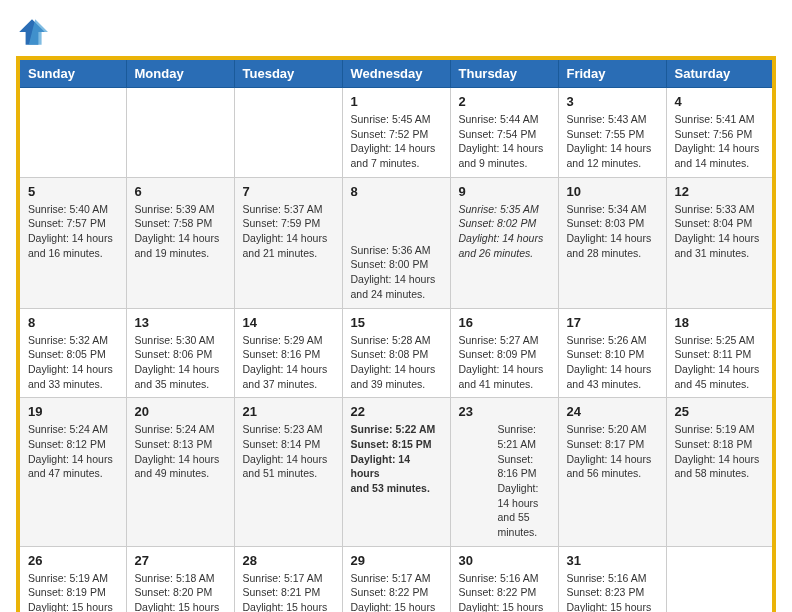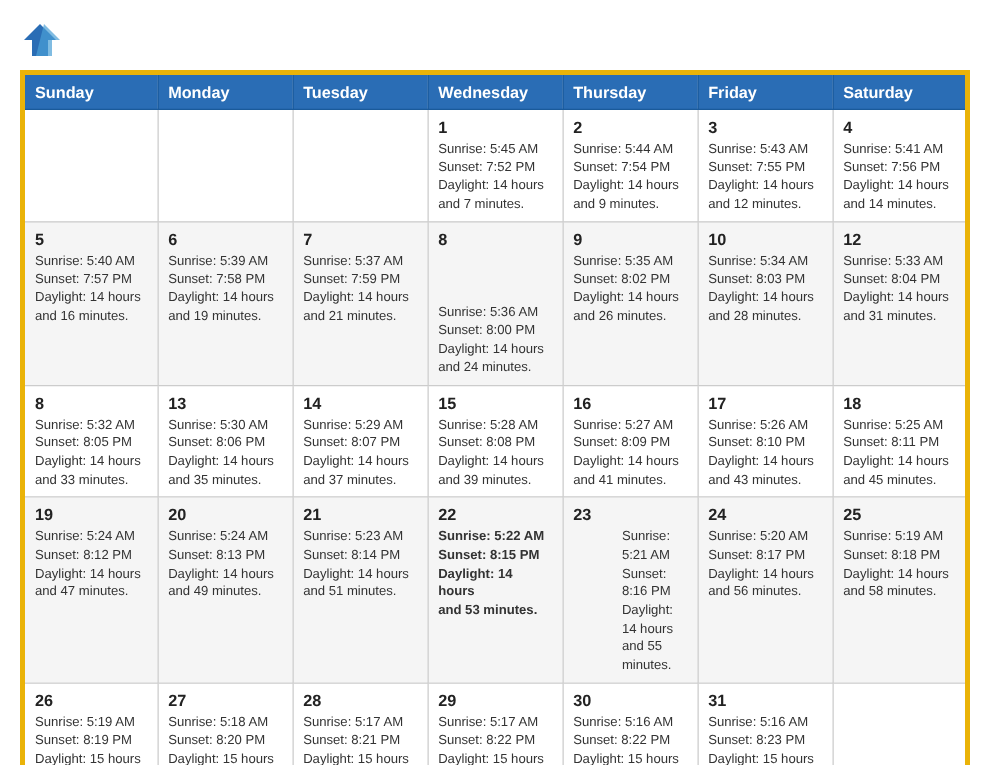--- a/index.html
+++ b/index.html
@@ -174,21 +174,21 @@
         </td>
         <td>
           <div class="day-num">8</div>
           <div class="day-info" style="white-space: pre-line; margin-top: 44px;">Sunrise: 5:36 AM
 Sunset: 8:00 PM
 Daylight: 14 hours
 and 24 minutes.</div>
         </td>
         <td>
           <div class="day-num">9</div>
-          <div class="day-info" style="white-space: pre-line;">Sunrise: 5:35 AM
+          <div class="day-info" style="white-space: pre-line; font-style: italic;">Sunrise: 5:35 AM
 Sunset: 8:02 PM
 Daylight: 14 hours
 and 26 minutes.</div>
         </td>
         <td>
           <div class="day-num">10</div>
           <div class="day-info" style="white-space: pre-line;">Sunrise: 5:34 AM
 Sunset: 8:03 PM
 Daylight: 14 hours
 and 28 minutes.</div>
@@ -212,21 +212,21 @@
         <td>
           <div class="day-num">13</div>
           <div class="day-info" style="white-space: pre-line;">Sunrise: 5:30 AM
 Sunset: 8:06 PM
 Daylight: 14 hours
 and 35 minutes.</div>
         </td>
         <td>
           <div class="day-num">14</div>
           <div class="day-info" style="white-space: pre-line;">Sunrise: 5:29 AM
-Sunset: 8:07 PM
+Sunset: 8:16 PM
 Daylight: 14 hours
 and 37 minutes.</div>
         </td>
         <td>
           <div class="day-num">15</div>
           <div class="day-info" style="white-space: pre-line;">Sunrise: 5:28 AM
 Sunset: 8:08 PM
 Daylight: 14 hours
 and 39 minutes.</div>
         </td>

